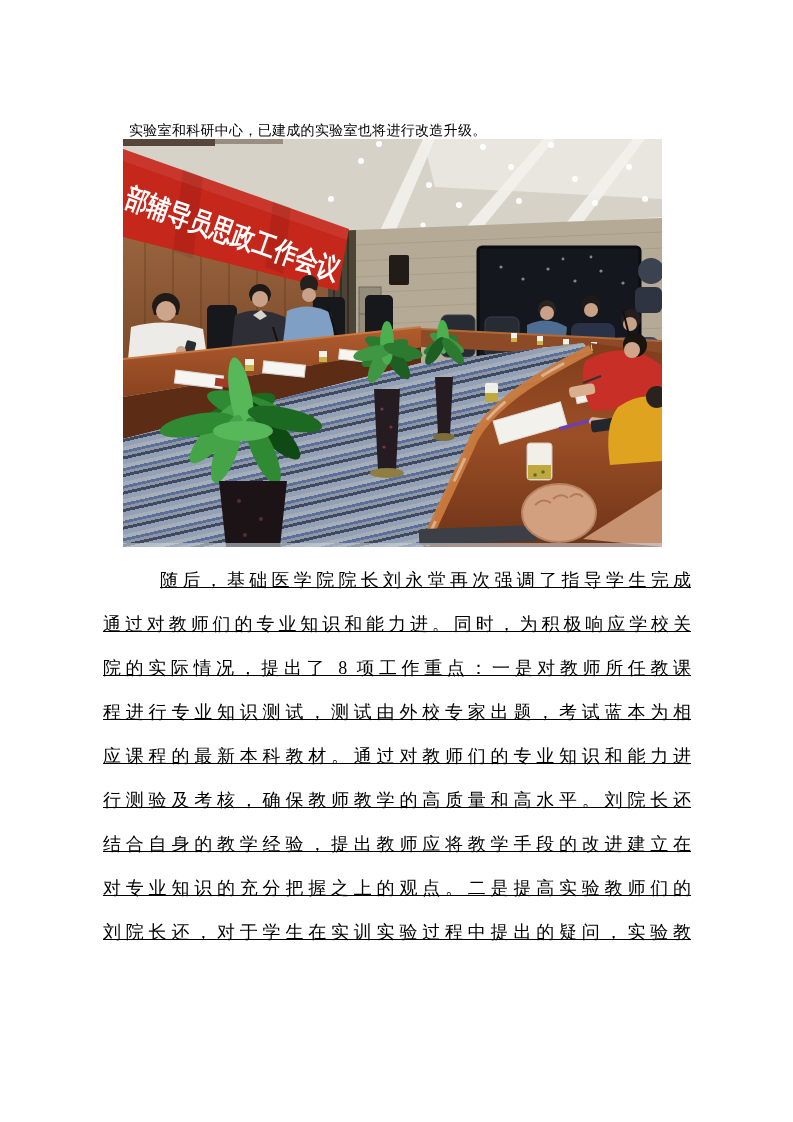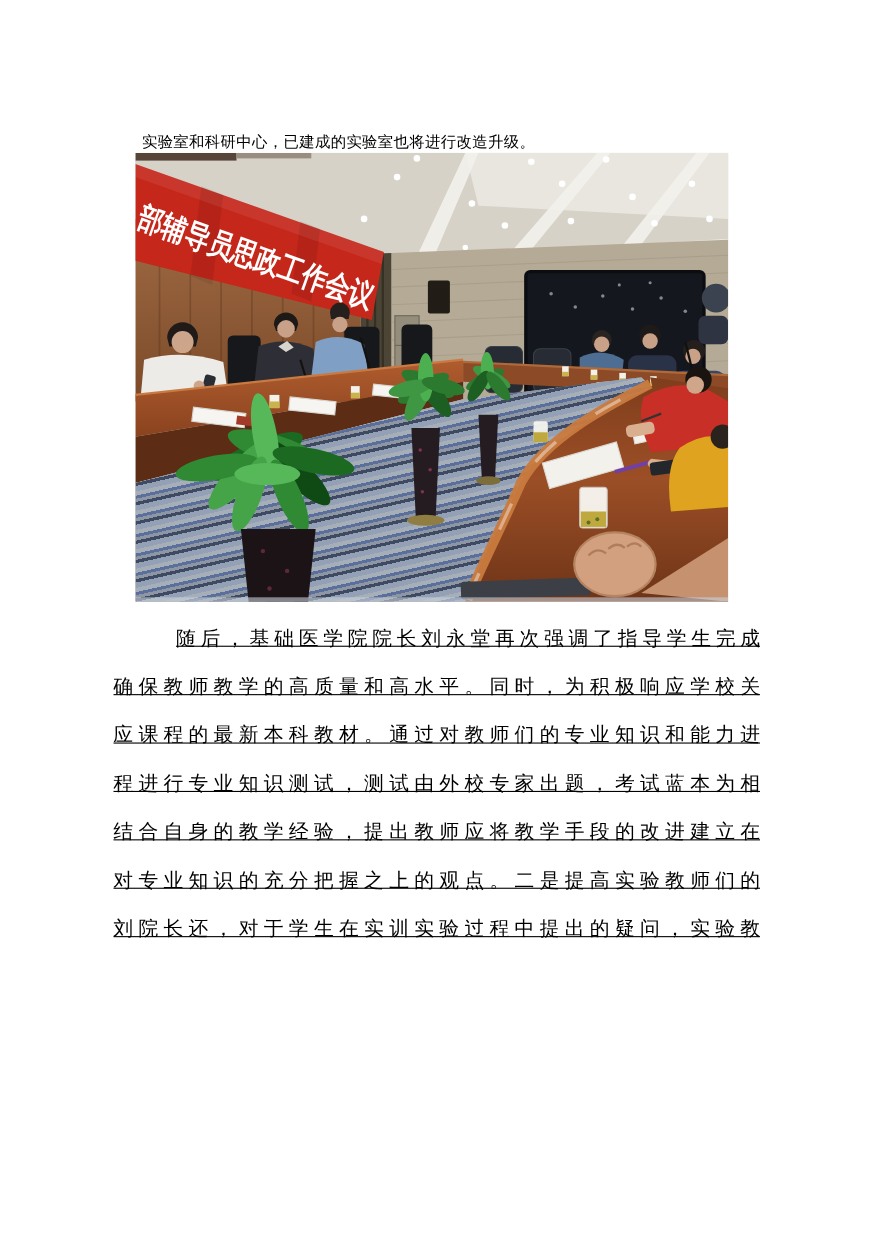--- a/index.html
+++ b/index.html
@@ -327,21 +327,23 @@
         <circle cx="138" cy="380" r="2" fill="#6e2e40" opacity="0.8"></circle>
         <circle cx="122" cy="396" r="2" fill="#6e2e40" opacity="0.8"></circle>
       </g>
 
       <rect x="0" y="404" width="539" height="4" fill="#c9d2da" opacity="0.6"></rect>
     </svg>
   </figure>
 
   <div class="body-text">
     <div class="line indent">随后，基础医学院院长刘永堂再次强调了指导学生完成</div>
-    <div class="line">确保教师教学的高质量和高水平。同时，为积极响应学校关</div>
+    <div class="line">通过对教师们的专业知识和能力进。同时，为积极响应学校关</div>
+    <div class="line">院的实际情况，提出了 8 项工作重点：一是对教师所任教课</div>
+    <div class="line">程进行专业知识测试，测试由外校专家出题，考试蓝本为相</div>
     <div class="line">应课程的最新本科教材。通过对教师们的专业知识和能力进</div>
-    <div class="line">程进行专业知识测试，测试由外校专家出题，考试蓝本为相</div>
+    <div class="line">行测验及考核，确保教师教学的高质量和高水平。刘院长还</div>
     <div class="line">结合自身的教学经验，提出教师应将教学手段的改进建立在</div>
     <div class="line">对专业知识的充分把握之上的观点。二是提高实验教师们的</div>
     <div class="line">刘院长还，对于学生在实训实验过程中提出的疑问，实验教</div>
   </div>
 
 </div>
 
 </body></html>

